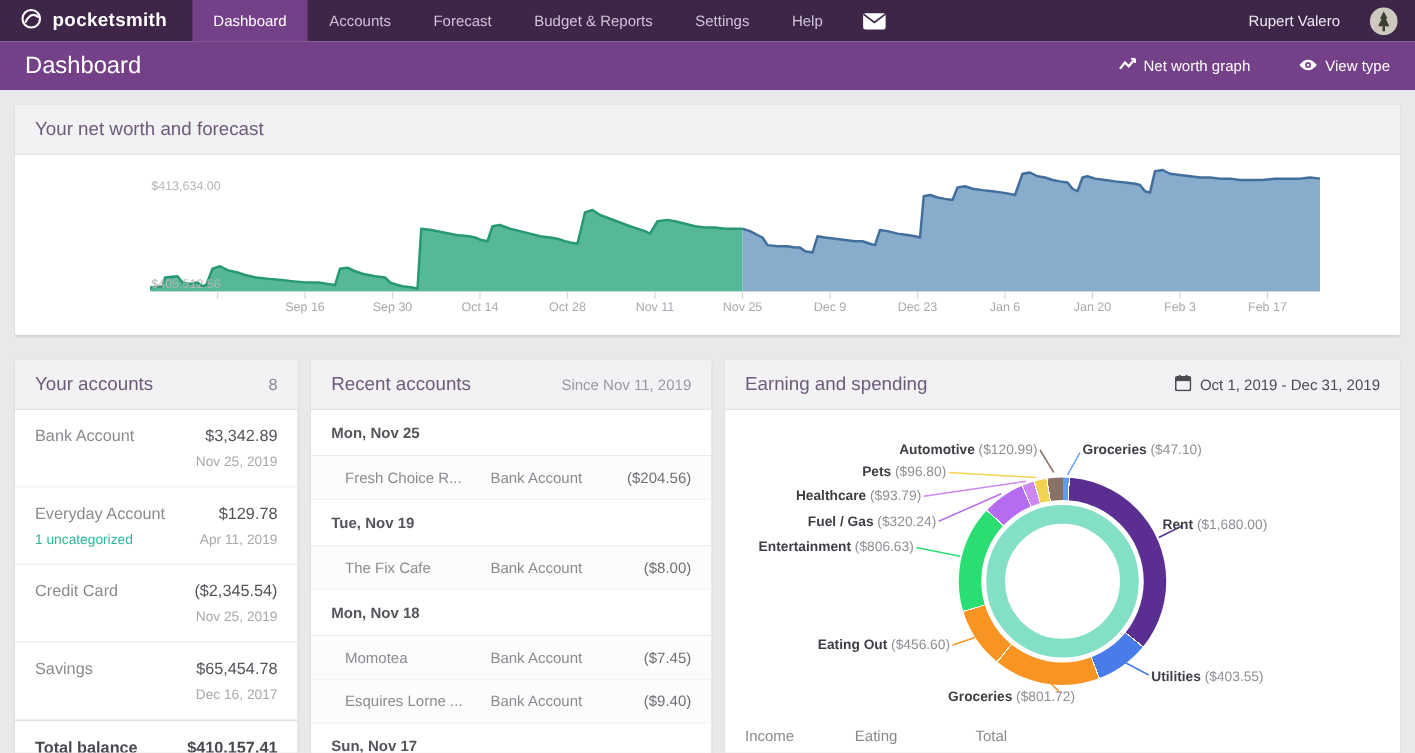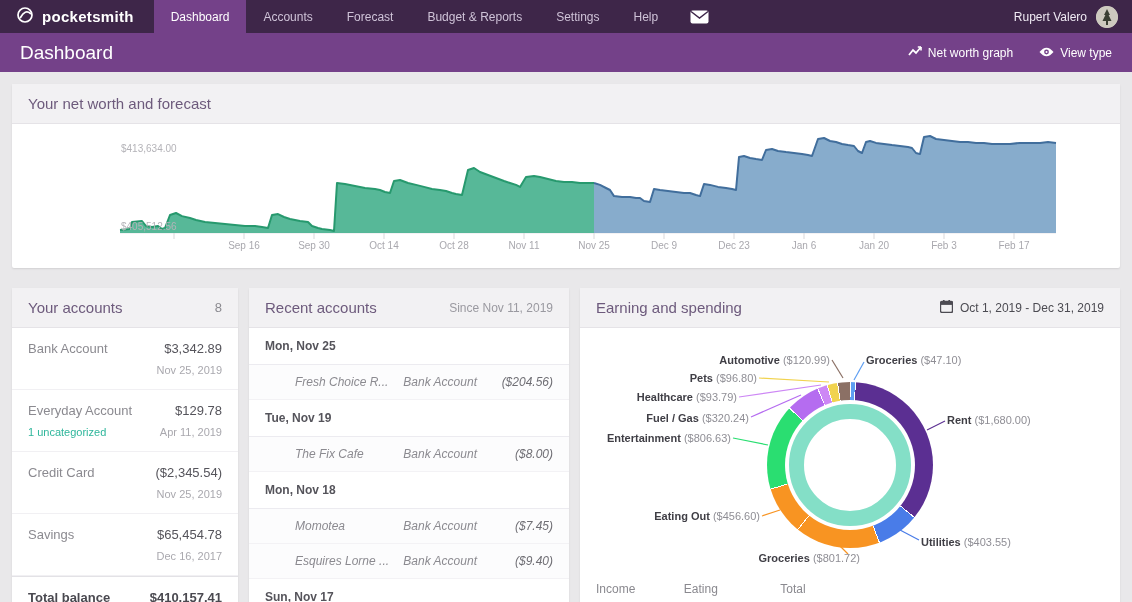--- a/index.html
+++ b/index.html
@@ -5,27 +5,27 @@
   * { margin:0; padding:0; box-sizing:border-box; }
   html,body { width:1132px; height:602px; overflow:hidden; background:#e9e8ea;
     font-family:"Liberation Sans", sans-serif; }
   
   .topnav { height:33px; background:#3e2649; display:flex; align-items:stretch; color:#fff; }
   .brand { display:flex; align-items:center; gap:8px; padding:0 20px 0 16px; font-size:15px;
     font-weight:700; letter-spacing:.3px; cursor:pointer; }
   .nav-item { display:flex; align-items:center; padding:0 17px; font-size:12px; color:#cfc3d8; cursor:pointer; }
   .nav-item.active { background:#744189; color:#fff; }
   .mail-btn { display:flex; align-items:center; padding:0 15px; cursor:pointer; }
-  .user { margin-left:auto; display:flex; align-items:center; gap:9px; padding-right:14px;
+  .user { margin-left:auto; display:flex; align-items:center; gap:24px; padding-right:14px;
     font-size:12px; color:#efe9f3; cursor:pointer; }
   .avatar { width:22px; height:22px; border-radius:50%; background:#cdc9bf; overflow:hidden; display:block; }
   
   .page-header { height:39px; background:#744189; display:flex; align-items:center; padding:0 20px; color:#fff; }
   .page-header h1 { font-size:19px; font-weight:400; }
-  .header-actions { margin-left:auto; display:flex; gap:26px; }
+  .header-actions { margin-left:auto; display:flex; gap:39px; }
   .header-action { display:flex; align-items:center; gap:6px; font-size:12px; cursor:pointer; }
   
   main { padding:12px; }
   .panel { background:#fff; border-radius:2px; box-shadow:0 1px 2px rgba(0,0,0,.10); }
   .panel-head { background:#f2f1f3; border-bottom:1px solid #e5e3e7; padding:0 16px; height:40px;
     display:flex; align-items:center; color:#6d5a7c; font-size:15px; }
   .row { display:flex; gap:11px; margin-top:20px; align-items:flex-start; }
   
   .nw-chart-area { height:144px; position:relative; }
   
@@ -36,22 +36,22 @@
   .acct-note { font-size:11px; color:#2eb69b; margin-top:8px; cursor:pointer; }
   .acct-right { text-align:right; }
   .acct-bal { font-size:13px; color:#55545b; }
   .acct-date { font-size:11px; color:#a9a8ae; margin-top:8px; }
   .total-row { display:flex; justify-content:space-between; padding:13px 16px; border-top:1px solid #e3e2e6;
     font-size:13px; font-weight:700; color:#4a4950; }
   
   .activity-panel { width:320px; }
   .since { margin-left:auto; font-size:12px; color:#9a99a0; }
   .act-date { padding:11px 16px; font-size:12px; font-weight:700; color:#55545b; border-bottom:1px solid #ecebf0; background:#fff; }
-  .act-txn { display:flex; align-items:center; padding:10px 16px 10px 46px; font-size:12px; color:#8b8a90;
-    border-bottom:1px solid #f3f2f5; background:#fcfcfd; cursor:pointer;font-style:italic; }
+  .act-txn { display:flex; align-items:center; padding:10px 16px 10px 27px; font-size:12px; color:#8b8a90;
+    border-bottom:1px solid #f3f2f5; background:#fcfcfd; cursor:pointer; }
   .txn-name { width:42%; overflow:hidden; white-space:nowrap; }
   .txn-acct { flex:1; }
   .txn-amt { color:#6f6e74; }
   
   .spending-panel { flex:1; }
   .range-btn { margin-left:auto; display:flex; align-items:center; gap:7px; font-size:12px; color:#4c4b52; cursor:pointer; }
   .donut-area { position:relative; height:250px; }
   .donut { position:absolute; left:187px; top:54px; width:166px; height:166px; border-radius:50%; cursor:pointer; }
   .donut-hole { position:absolute; left:18px; top:18px; width:130px; height:130px; border-radius:50%; background:#fff; }
   .donut-inner { position:absolute; left:4px; top:4px; width:122px; height:122px; border-radius:50%;
@@ -284,21 +284,21 @@
             <line x1="268" y1="226" x2="259" y2="217" stroke="#f89422" stroke-width="1.2"></line>
             <line x1="182" y1="188" x2="200" y2="182" stroke="#f89422" stroke-width="1.2"></line>
             <line x1="153" y1="110" x2="188" y2="117" stroke="#2ade71" stroke-width="1.2"></line>
             <line x1="171" y1="89" x2="221" y2="67" stroke="#b56cf0" stroke-width="1.2"></line>
             <line x1="159" y1="69" x2="241" y2="57" stroke="#cd87f5" stroke-width="1.2"></line>
             <line x1="179" y1="50" x2="249" y2="54" stroke="#f1d34f" stroke-width="1.2"></line>
             <line x1="252" y1="32" x2="263" y2="50" stroke="#8b7065" stroke-width="1.2"></line>
           </svg>
         <div id="donut-labels">
             <div class="donut-label" style="top: 26px; left: 286px;"><b>Groceries</b><span> ($47.10)</span></div>
-            <div class="donut-label" style="top: 86px; left: 367px; text-align: right;"><b>Rent</b><span> ($1,680.00)</span></div>
+            <div class="donut-label" style="top: 86px; left: 350px; text-align: right;"><b>Rent</b><span> ($1,680.00)</span></div>
             <div class="donut-label" style="top: 208px; left: 341px;"><b>Utilities</b><span> ($403.55)</span></div>
             <div class="donut-label" style="top: 224px; right: 260px;"><b>Groceries</b><span> ($801.72)</span></div>
             <div class="donut-label" style="top: 182px; right: 360px;"><b>Eating Out</b><span> ($456.60)</span></div>
             <div class="donut-label" style="top: 104px; right: 389px;"><b>Entertainment</b><span> ($806.63)</span></div>
             <div class="donut-label" style="top: 84px; right: 371px;"><b>Fuel / Gas</b><span> ($320.24)</span></div>
             <div class="donut-label" style="top: 63px; right: 383px;"><b>Healthcare</b><span> ($93.79)</span></div>
             <div class="donut-label" style="top: 44px; right: 363px;"><b>Pets</b><span> ($96.80)</span></div>
             <div class="donut-label" style="top: 26px; right: 290px;"><b>Automotive</b><span> ($120.99)</span></div>
           </div>
       </div>

